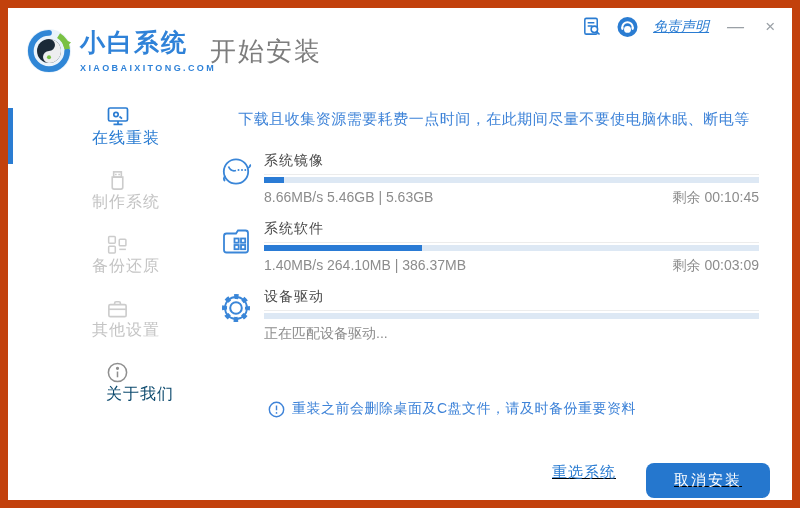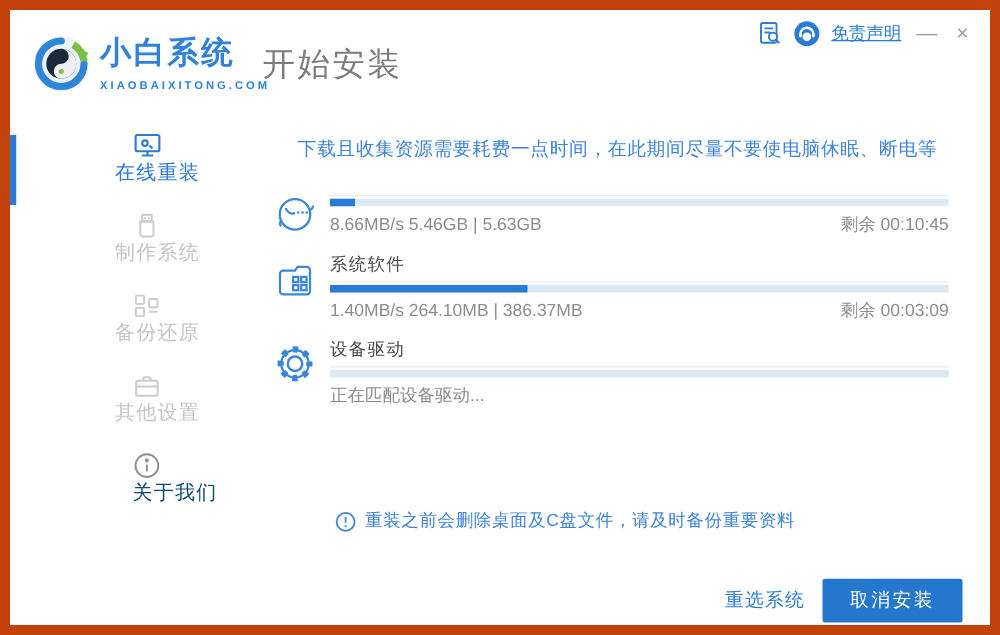--- a/index.html
+++ b/index.html
@@ -9,21 +9,21 @@
   .window { width:800px; height:508px; border:8px solid #c2410c; background:#fff; position:relative; overflow:hidden; }
 
   
   .header { height:86px; display:flex; align-items:center; position:relative; }
   .logo { display:flex; align-items:center; padding-left:18px; width:198px; }
   .logo svg { display:block; }
   .brand-text { margin-left:8px; }
   .brand-name { font-size:25px; font-weight:bold; color:#2f82d8; letter-spacing:2px; line-height:1.1; }
   .brand-domain { font-size:9px; font-weight:bold; color:#2f82d8; letter-spacing:2.4px; margin-top:7px; }
   .page-title { font-size:26px; color:#7d7d7d; letter-spacing:2px; margin-left:4px; }
-  .header-right { position:absolute; right:14px; top:8px; display:flex; align-items:center; gap:9px; }
+  .header-right { position:absolute; right:14px; top:8px; display:flex; align-items:center; gap:15px;font-style:italic; }
   .hicon { width:21px; height:21px; display:flex; align-items:center; justify-content:center; cursor:pointer; }
   .disclaimer { font-size:14px; color:#2a7cd2; text-decoration:underline; cursor:pointer; }
   .win-btn { font-size:17px; color:#9aa0a6; cursor:pointer; line-height:1; padding:0 3px; }
 
   
   .body-wrap { display:flex; height:418px; }
   .sidebar { width:198px; padding-top:10px; }
   .side-item { height:64px; display:flex; align-items:center; padding-left:38px; position:relative; cursor:pointer;flex-direction:column; }
   .side-item .s-icon { width:24px; height:24px; margin-right:17px; display:flex; align-items:center; justify-content:center; }
   .side-item .s-label { font-size:16px; color:#c4c4c4; letter-spacing:1px; }
@@ -38,26 +38,26 @@
   .task-list { position:absolute; top:58px; left:12px; right:33px; }
   .task { display:flex; margin-bottom:13px; }
   .t-icon { width:36px; height:36px; flex:0 0 36px; margin-top:2px; }
   .t-body { flex:1; margin-left:10px; }
   .t-title { font-size:14px; color:#4a4a4a; letter-spacing:1px; }
   .t-divider { height:1px; background:#ececec; margin-top:4px; }
   .t-track { height:6px; background:#dde8f4; margin-top:2px; position:relative; }
   .t-fill { height:100%; background:#2a7bd5; width:0; }
   .t-stats { display:flex; justify-content:space-between; margin-top:6px; font-size:14px; color:#8c8c8c; }
 
-  .notice { position:absolute; top:306px; left:62px; display:flex; align-items:center; font-size:14px; color:#3e83d8; letter-spacing:0.5px;margin-top:8px; }
+  .notice { position:absolute; top:306px; left:62px; display:flex; align-items:center; font-size:14px; color:#3e83d8; letter-spacing:0.5px; }
   .notice svg { margin-right:7px; display:block; }
 
-  .footer { position:absolute; right:22px; bottom:14px; display:flex; align-items:center; gap:14px; }
+  .footer { position:absolute; right:22px; bottom:14px; display:flex; gap:30px;text-decoration:underline; }
   .btn-text { font-size:15px; color:#2a7cd2; cursor:pointer; letter-spacing:1px; }
-  .btn-primary { background:#2577ce; color:#fff; font-size:15px; letter-spacing:2px; border:none; padding:8px 22px; border-radius:2px; cursor:pointer; font-family:inherit; }
+  .btn-primary { background:#2577ce; color:#fff; font-size:15px; letter-spacing:2px; border:none; padding:8px 28px; border-radius:8px; cursor:pointer; font-family:inherit; }
 </style>
 </head>
 <body>
 
 <div class="window">
 
   <div class="header">
     <div class="logo">
       <span>
         <svg width="46" height="46" viewBox="0 0 48 48">
@@ -176,20 +176,21 @@
               <circle cx="18" cy="17.5" r="12.2"></circle>
               <path d="M10.5 12.5 q2.5 5.5 7.5 4"></path>
               <path d="M7.5 22 q-3 2.5 -0.5 5"></path>
               <path d="M30 14 q3 -1.5 2 -3.5"></path>
               <circle cx="20.5" cy="16" r="1" fill="#3a86d8" stroke="none"></circle>
               <circle cx="24" cy="16" r="1" fill="#3a86d8" stroke="none"></circle>
               <circle cx="27.3" cy="16" r="1" fill="#3a86d8" stroke="none"></circle>
             </svg>
           </span>
           <div class="t-body">
+            <div class="t-title">系统镜像</div>
             <div class="t-divider"></div>
             <div class="t-track">
               <div class="t-fill" style="width: 4%;"></div>
             </div>
             <div class="t-stats">
               <span>8.66MB/s 5.46GB | 5.63GB</span>
               <span>剩余 00:10:45</span>
             </div>
           </div>
         </div>

